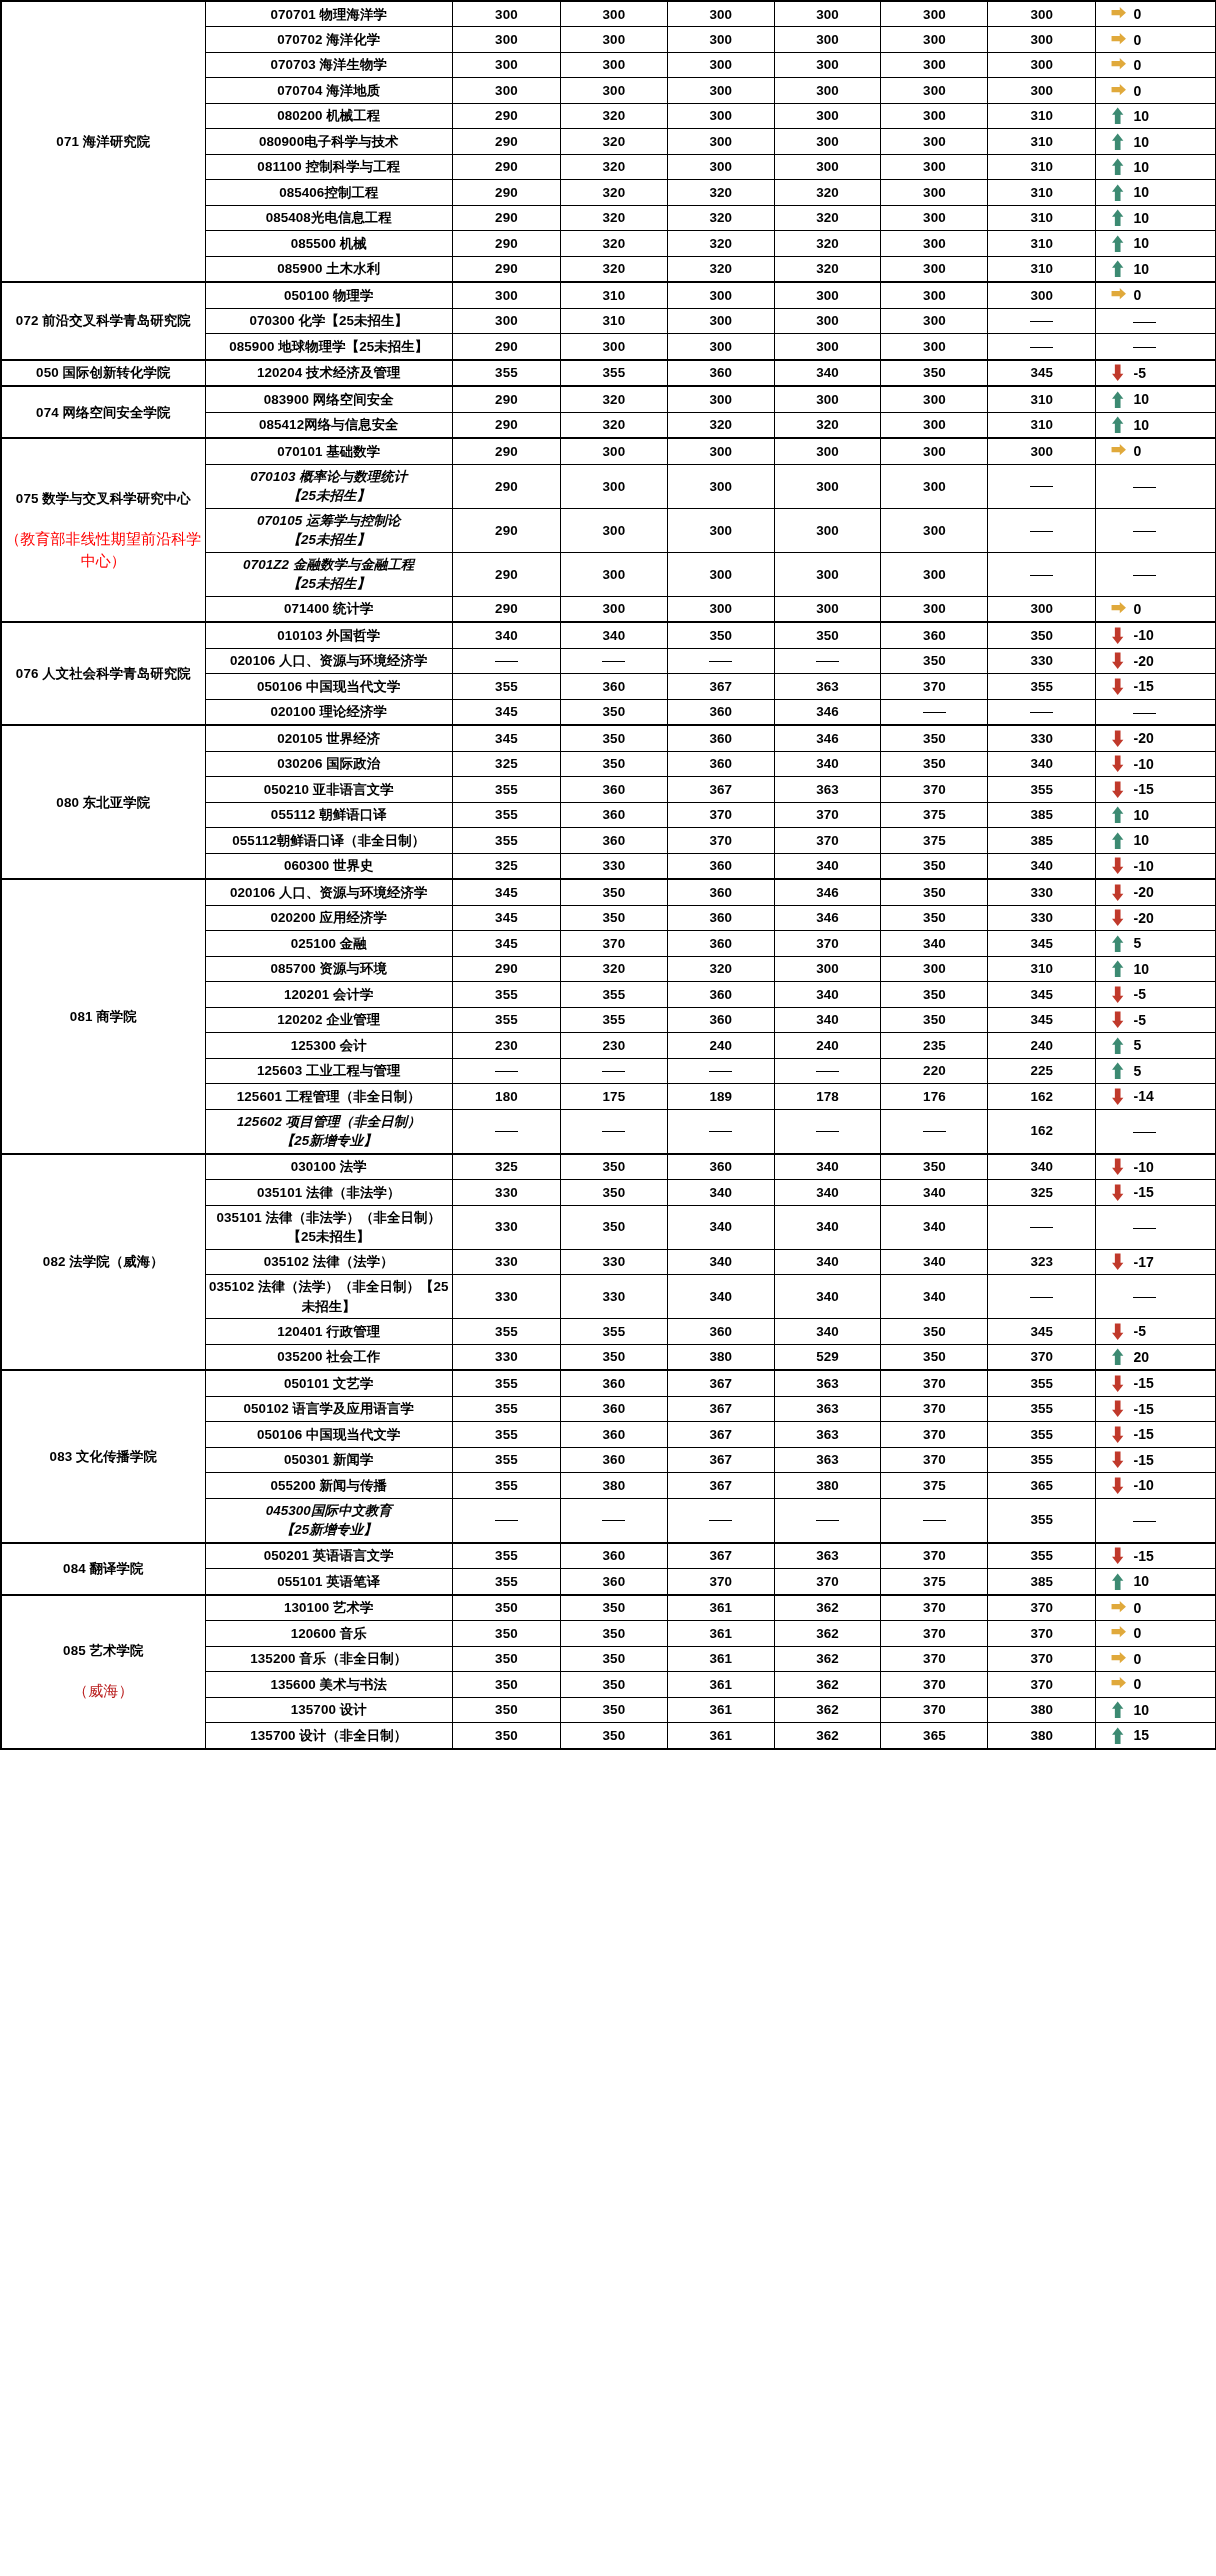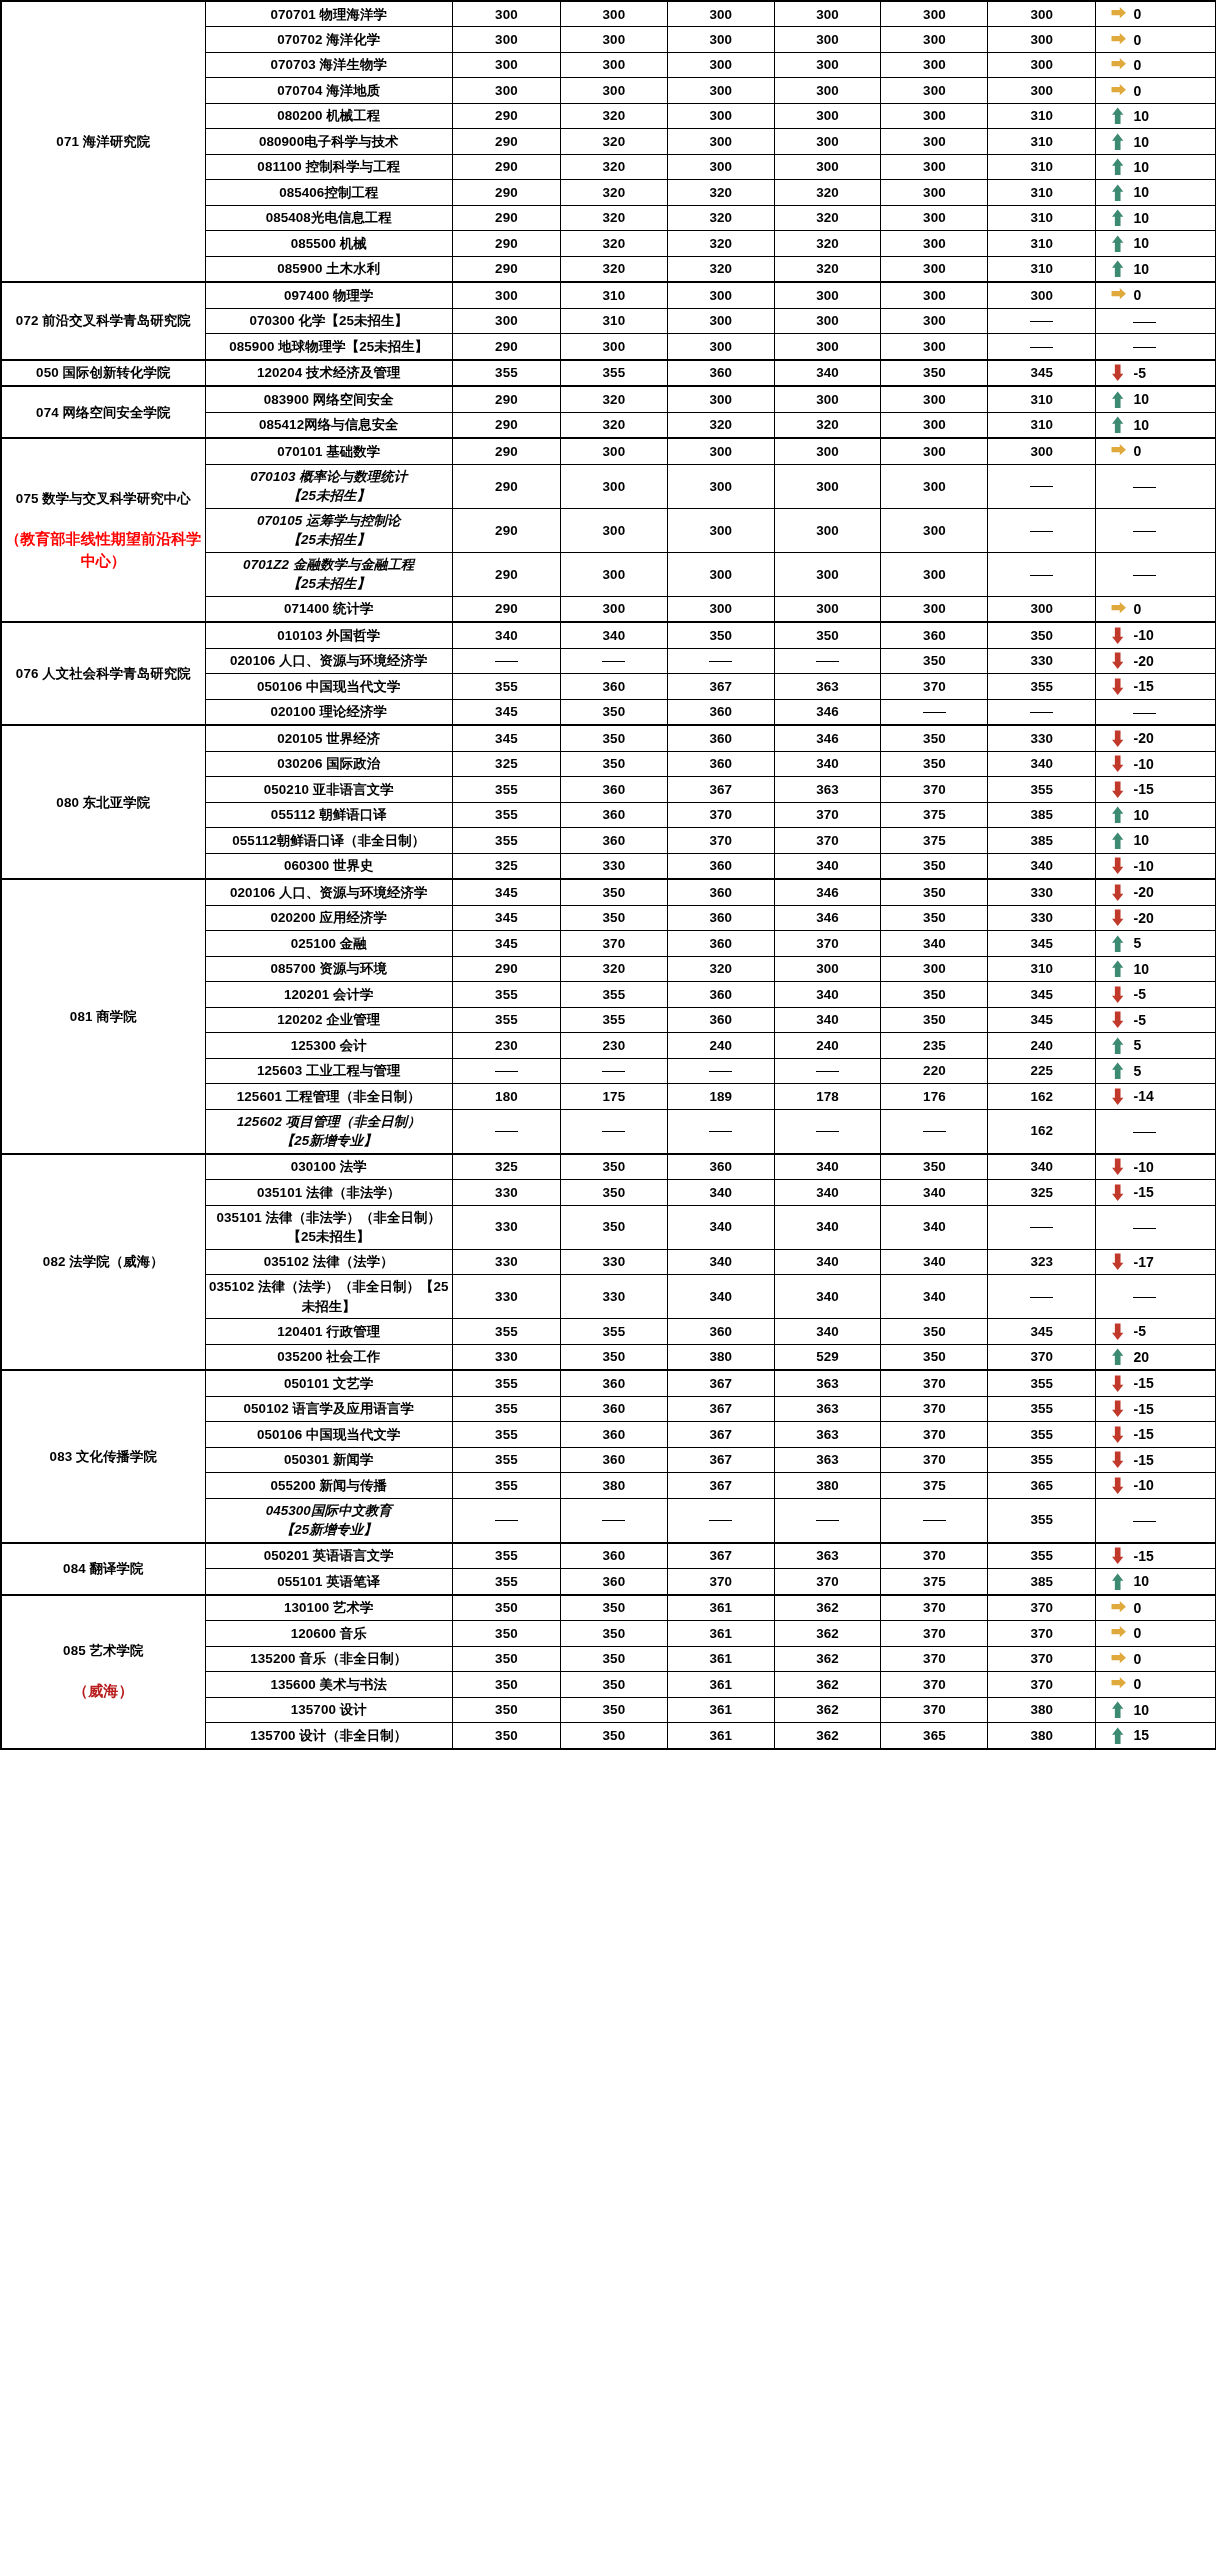--- a/index.html
+++ b/index.html
@@ -30,21 +30,21 @@
   }
   td.college{
     font-weight:bold;
     font-size:15.5px;
     border-left:none;
     padding:3.1px 5.2px;
   }
   td.college .sub{
     display:block;
     color:#ff0000;
-    font-weight:bold;
+    font-weight:normal;
     font-size:15px;
     margin-top:20px;
   }
   td.major{
     font-size:14px;
     font-weight:600;
   }
   td.major.red{ color:#ff0000; }
   td.num{ font-size:14px; font-weight:600; }
   td.delta{
@@ -279,21 +279,21 @@
           <div class="delta-wrap">
             <span class="arrow"><svg viewBox="0 0 26 34" width="13.4" height="17.5">
                 <path d="M13 1 L24 15 L18.5 15 L18.5 33 L7.5 33 L7.5 15 L2 15 Z" fill="#3c8a72"></path>
               </svg></span>
             <span class="delta-val">10</span>
           </div>
         </td>
       </tr>
       <tr>
         <td class="college gsep" rowspan="3"><span>072 前沿交叉科学青岛研究院</span></td>
-        <td class="major gsep">097400 物理学</td>
+        <td class="major gsep">050100 物理学</td>
         <td class="num gsep">300</td>
         <td class="num gsep">310</td>
         <td class="num gsep">300</td>
         <td class="num gsep">300</td>
         <td class="num gsep">300</td>
         <td class="num gsep">300</td>
         <td class="delta gsep">
           <div class="delta-wrap">
             <span class="arrow"><svg viewBox="0 0 30 26" width="15.5" height="13.4">
                 <path d="M1 8 L17 8 L17 2 L29 13 L17 24 L17 18 L1 18 Z" fill="#e0a93b"></path>

